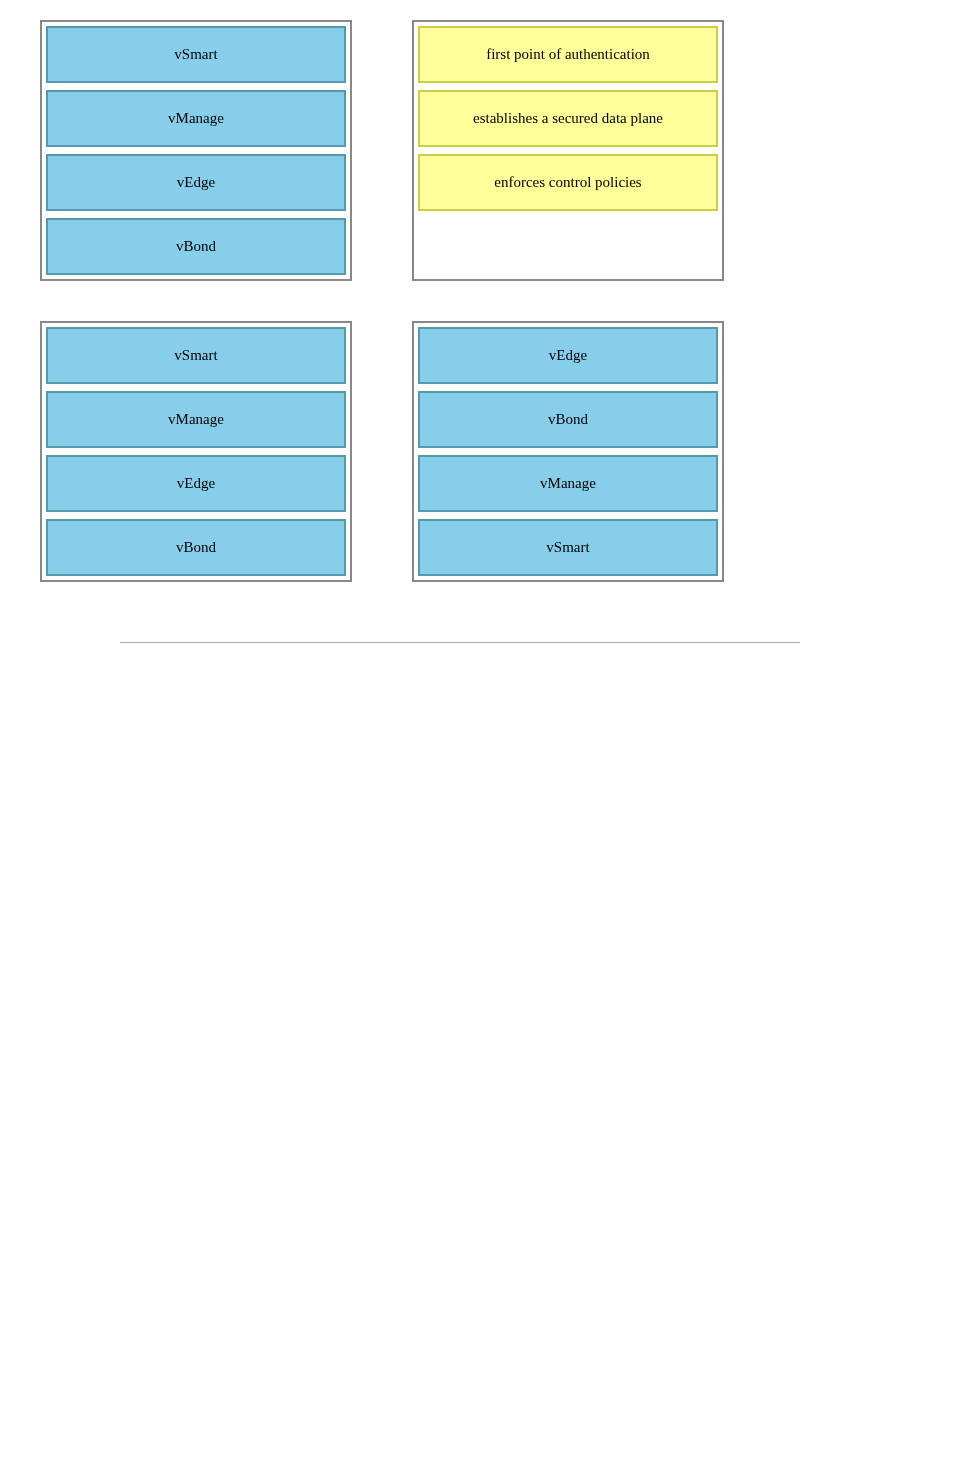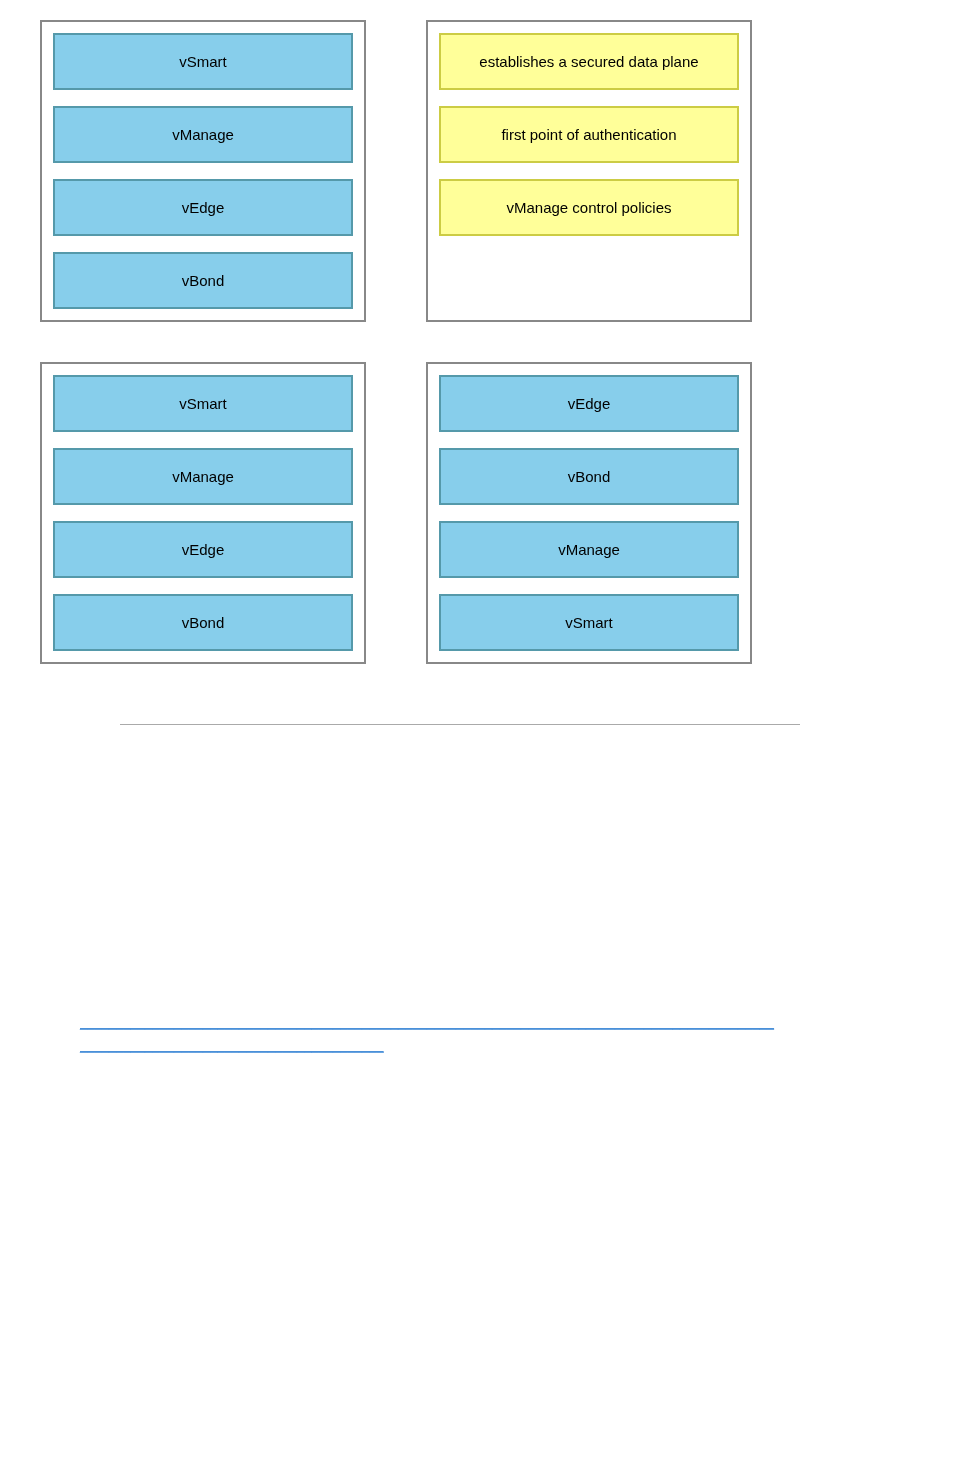--- a/index.html
+++ b/index.html
@@ -22,23 +22,24 @@
 
     .matching-section {
       display: flex;
       gap: 60px;
       margin-bottom: 40px;
     }
 
     .column {
       display: flex;
       flex-direction: column;
-      gap: 16px;
+      gap: 7px;
       border: 2px solid #888;
-      padding: 11px;
+      padding: 4px;
+      font-family: Liberation Serif, serif;
     }
 
     .blue-item {
       background-color: #87CEEB;
       border: 2px solid #5599aa;
       padding: 18px 10px;
       text-align: center;
       font-size: 15px;
       color: #000;
       min-width: 300px;
@@ -97,23 +98,23 @@
 <div class="main-container">
 
   <div class="matching-section">
     <div class="column">
       <div class="blue-item">vSmart</div>
       <div class="blue-item">vManage</div>
       <div class="blue-item">vEdge</div>
       <div class="blue-item">vBond</div>
     </div>
     <div class="column">
+      <div class="yellow-item">first point of authentication</div>
       <div class="yellow-item">establishes a secured data plane</div>
-      <div class="yellow-item">first point of authentication</div>
-      <div class="yellow-item">vManage control policies</div>
+      <div class="yellow-item">enforces control policies</div>
     </div>
   </div>
 
   <div class="section-two">
     <div class="column">
       <div class="blue-item">vSmart</div>
       <div class="blue-item">vManage</div>
       <div class="blue-item">vEdge</div>
       <div class="blue-item">vBond</div>
     </div>
@@ -122,18 +123,14 @@
       <div class="blue-item">vBond</div>
       <div class="blue-item">vManage</div>
       <div class="blue-item">vSmart</div>
     </div>
   </div>
 
   <hr class="divider-line">
 
   <div style="height: 220px;"></div>
 
-  <div class="bottom-area">
-    <a class="link-line">________________________________________________________________________________________________</a>
-    <a class="link-line-short">__________________________________________</a>
-  </div>
 
 </div>
 
 </body></html>

